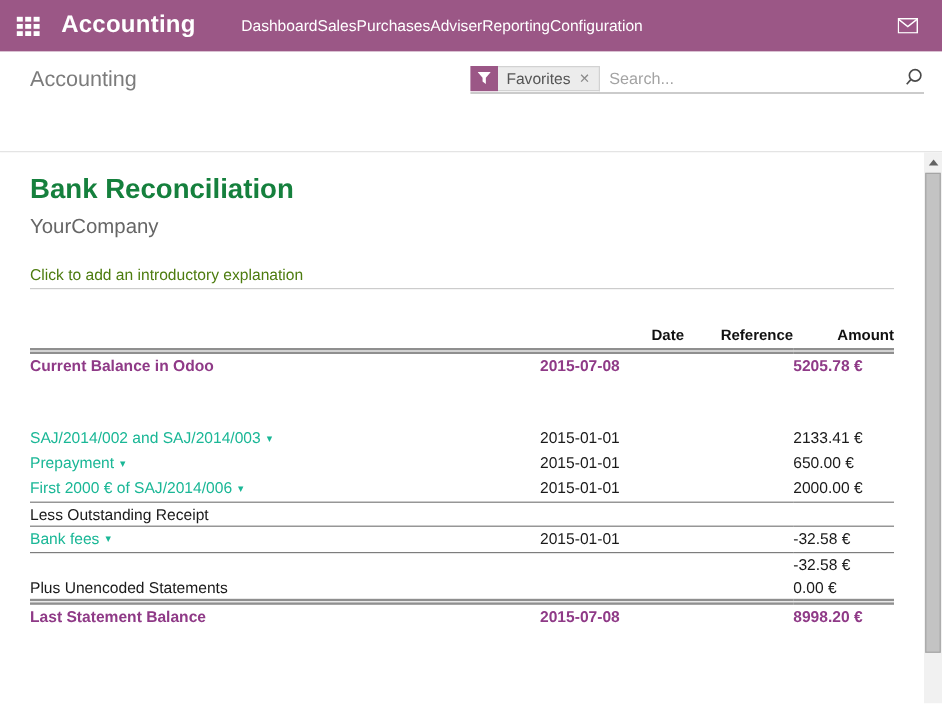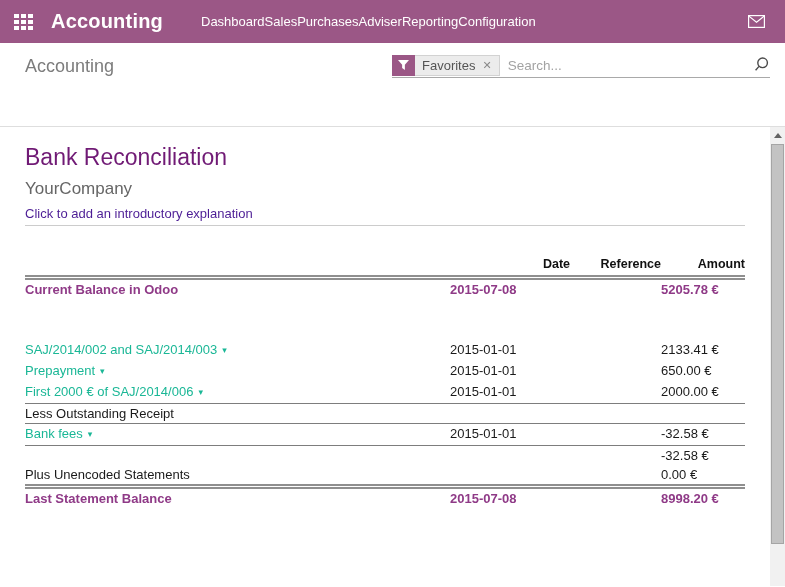--- a/index.html
+++ b/index.html
@@ -58,24 +58,24 @@
   .cp-caret { font-size:9px; color:#4c4c4c; position:relative; top:1px; }
   .icon-bars { font-size:15px; line-height:10px; position:relative; top:-1px; }
   .icon-star { font-size:13px; }
   .pager { display:inline-flex; align-items:center; margin-left:30px; }
   .pager-range { font-size:13px; color:#4c4c4c; cursor:pointer; margin-right:14px; }
   .pager-arrow { cursor:pointer; display:inline-flex; padding:0 7px; }
 
   
   .content { position:relative; height:459px; background:#fff; }
   .report { margin-left:25px; width:720px; }
-  .report-title { font-size:23px; font-weight:normal; color:#701a75; padding-top:18px; line-height:24px; }
+  .report-title { font-size:23px; font-weight:bold; color:#15803d; padding-top:18px; line-height:24px; }
   .report-company { font-size:17px; color:#666; margin-top:11px; line-height:18px; }
   .report-intro {
-    font-size:13px; color:#4c1d95; margin-top:8px; line-height:15px;
+    font-size:13px; color:#4d7c0f; margin-top:23px; line-height:15px;
     padding-bottom:4px; border-bottom:1px solid #cccccc; cursor:pointer;
   }
   table.rec { border-collapse:collapse; table-layout:fixed; width:720px; margin-top:31px;
     font-size:13px; color:#1a1a1a; }
   table.rec th {
     font-size:12.5px; font-weight:bold; text-align:right; line-height:15px;
     padding:0 0 3px 0; border-bottom:5px double #8f8f8f; color:#111;
   }
   table.rec th.c-label { text-align:left; }
   table.rec td { line-height:15px; padding:2px 0; vertical-align:top; }

